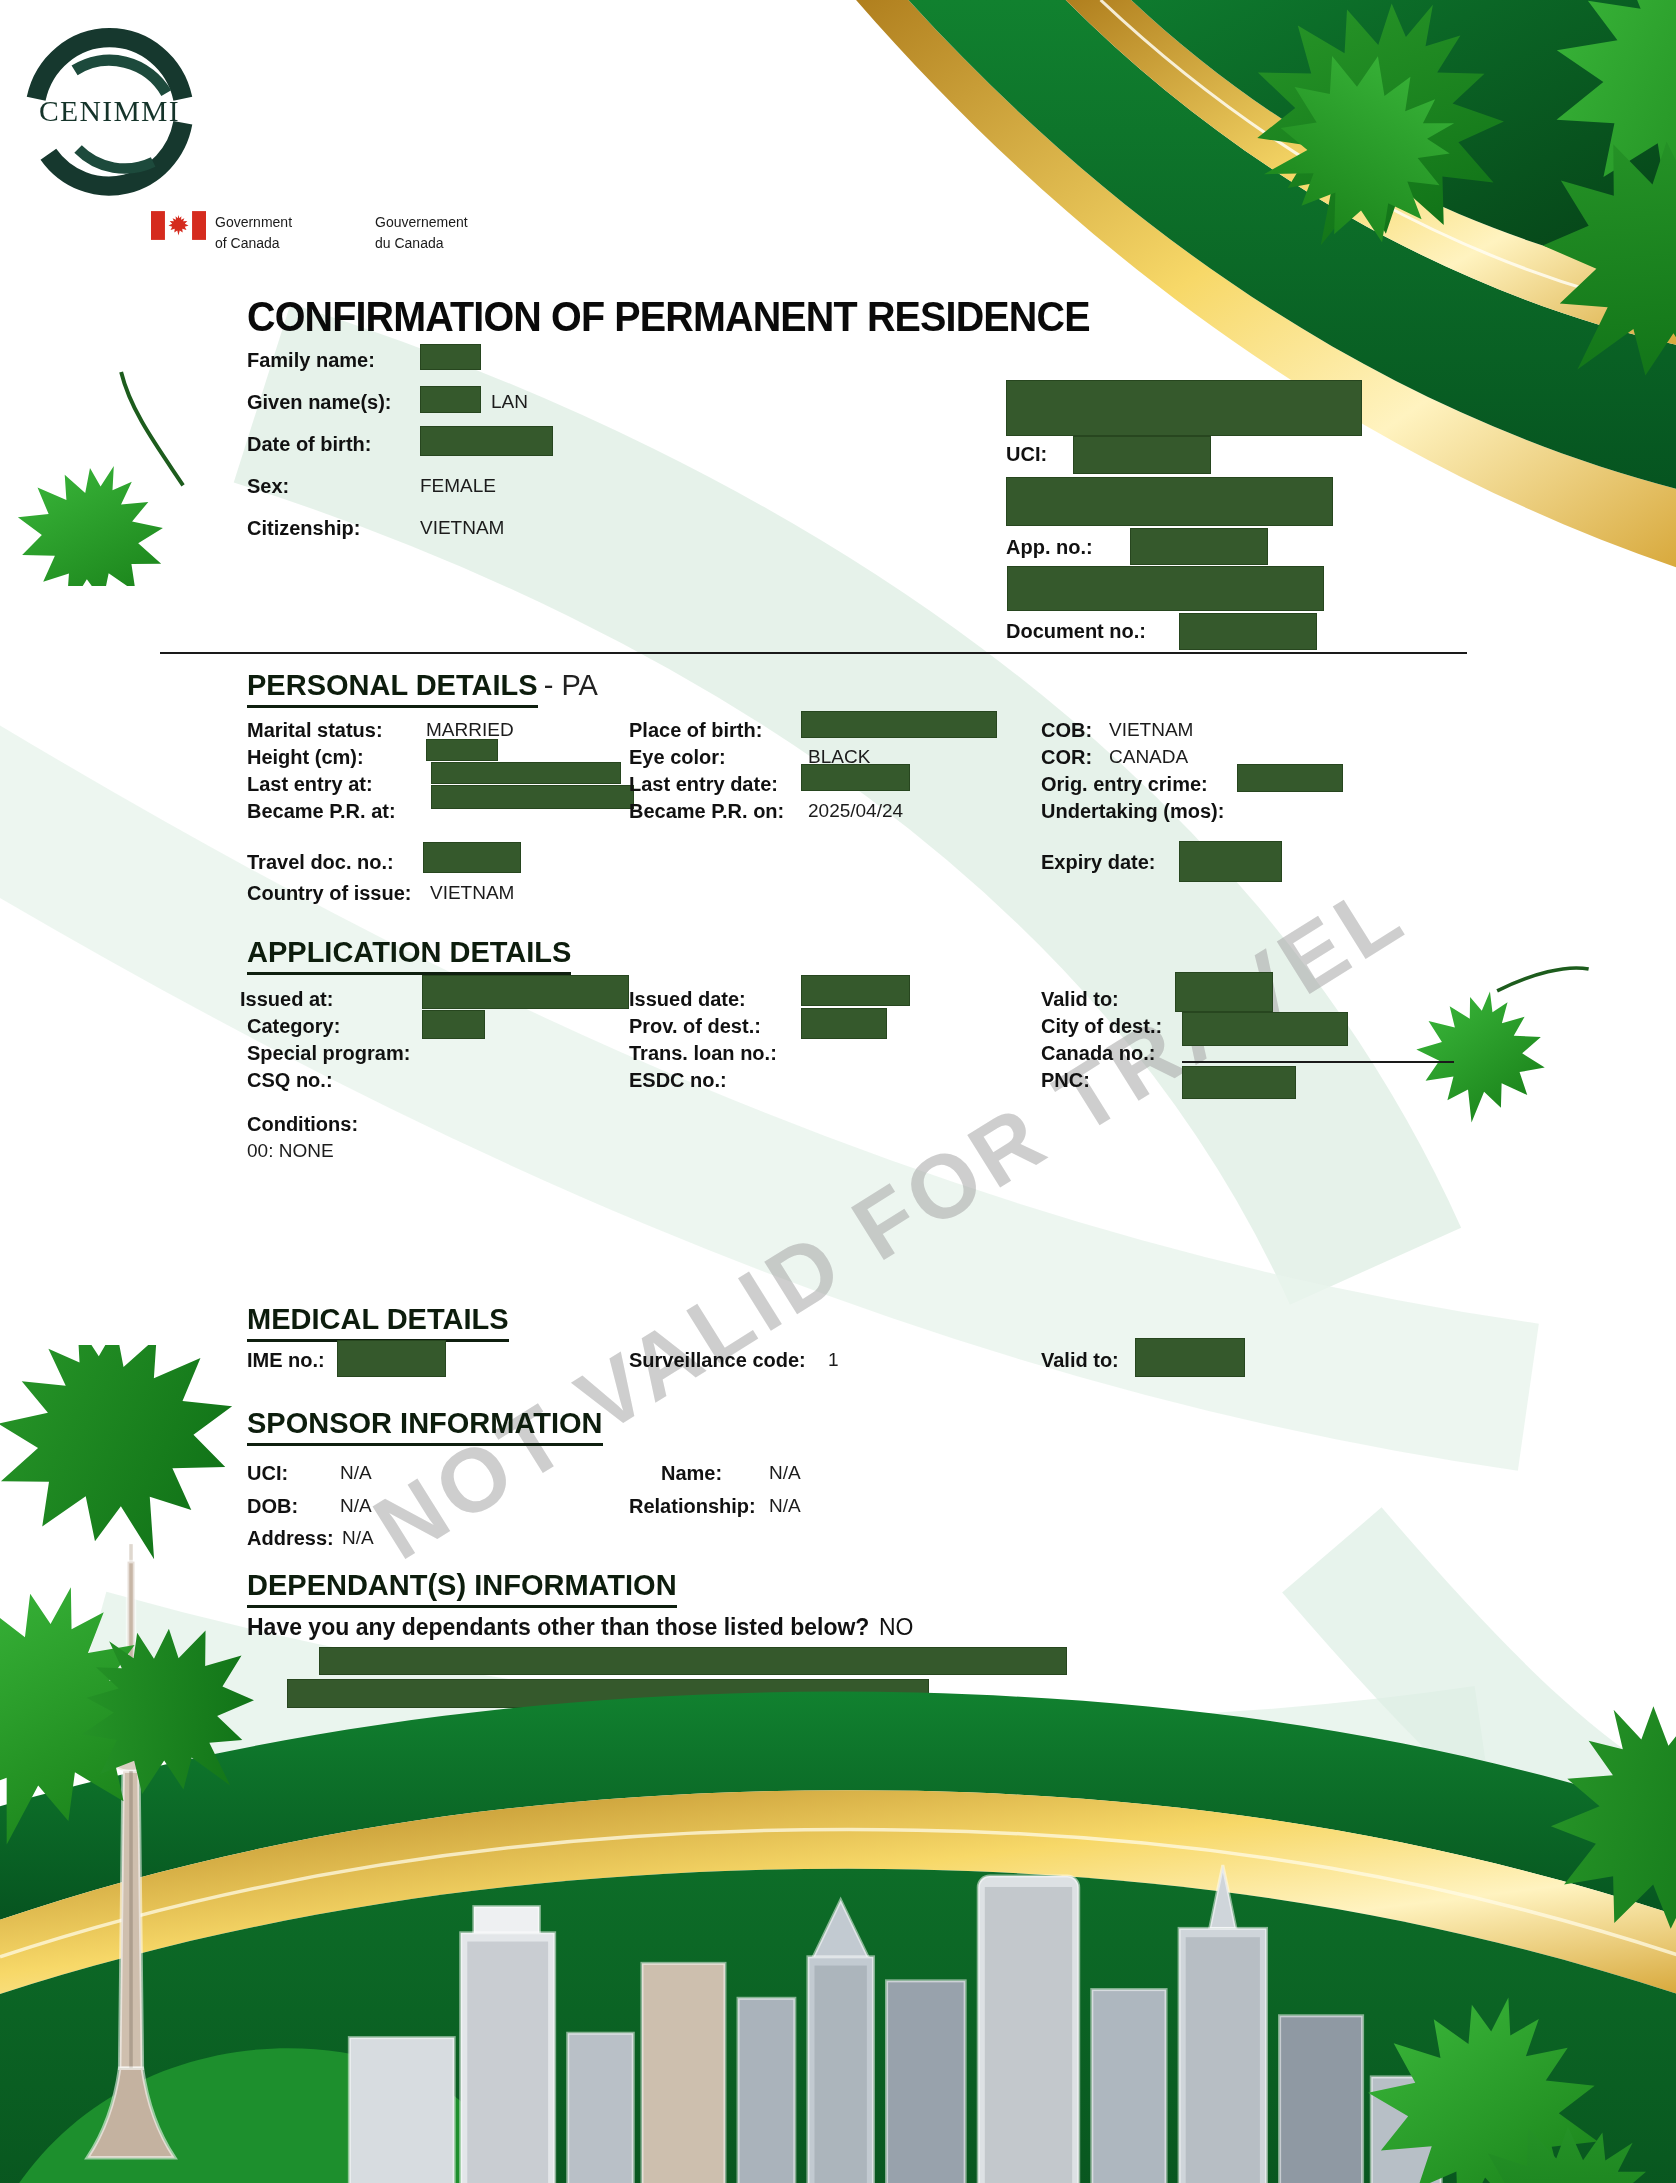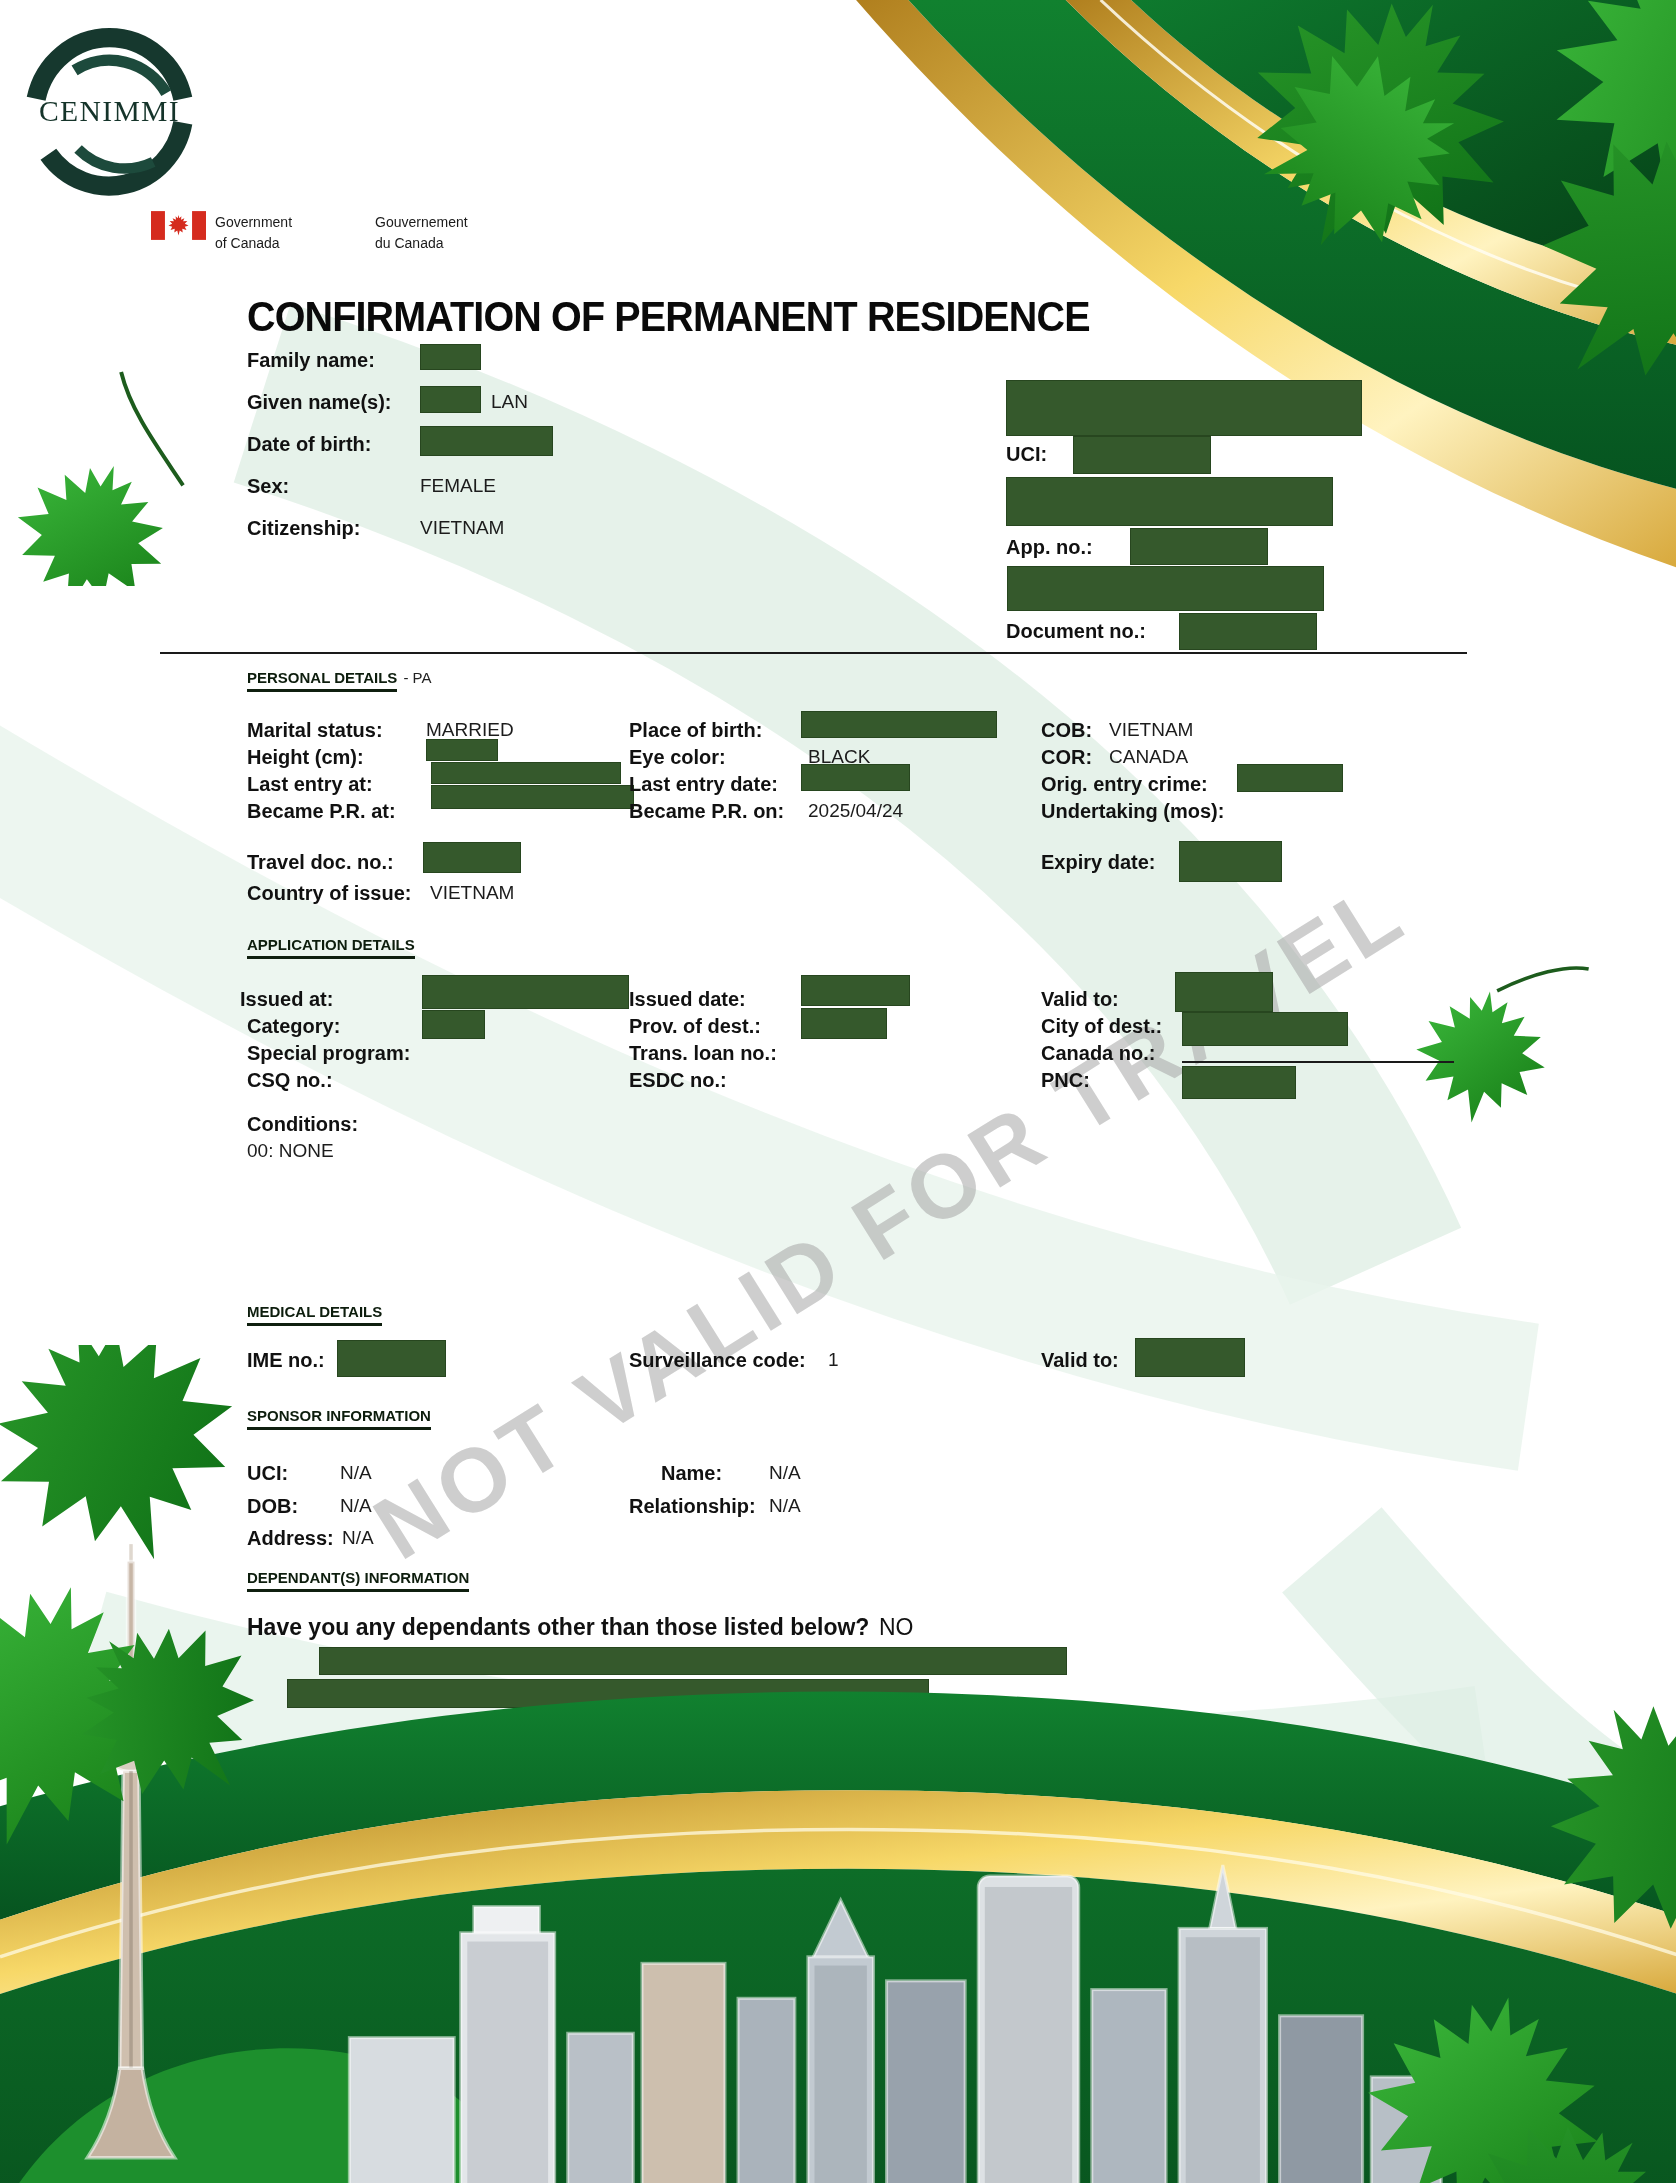--- a/index.html
+++ b/index.html
@@ -18,21 +18,21 @@
   *{margin:0;padding:0;box-sizing:border-box;}
   html,body{background:#ffffff;}
   body{font-family:"Liberation Sans", sans-serif;color:var(--ink);}
   .page{position:relative;width:1677px;height:2373px;background:#ffffff;overflow:hidden;}
   .abs{position:absolute;}
   .layer{position:absolute;left:0;top:0;width:100%;height:100%;}
   .z-decor{z-index:2;} .z-mark{z-index:4;} .z-content{z-index:6;} .z-scene{z-index:8;} .z-leaves{z-index:9;}
   .lb{position:absolute;font-weight:bold;font-size:20px;white-space:nowrap;color:var(--ink);}
   .vl{position:absolute;font-weight:normal;font-size:19px;white-space:nowrap;color:#1c1c1c;}
   .redact{position:absolute;background:var(--redaction-green);border:0.9px solid #27461f;}
-  .heading{position:absolute;font-weight:bold;font-size:15px;white-space:nowrap;}
+  .heading{position:absolute;font-weight:bold;font-size:29px;white-space:nowrap;}
   .heading .hu{display:inline-block;border-bottom:3.5px solid #0f1f0f;padding-bottom:2.6px;color:#0d1d0d;}
   .heading .hs{font-weight:normal;color:#222;margin-left:6.1px;}
   .doc-title{position:absolute;left:247px;top:293px;font-size:42px;font-weight:bold;letter-spacing:-0.9px;transform:scaleX(.94);transform-origin:left top;white-space:nowrap;color:#0a0a0a;}
   .gov-txt{position:absolute;font-size:14px;line-height:21px;color:#1b1b1b;white-space:nowrap;}
   .watermark{position:absolute;left:384px;top:1485px;font-size:90px;font-weight:bold;letter-spacing:6.1px;color:var(--watermark-gray);opacity:.55;transform:rotate(-32deg);transform-origin:left center;white-space:nowrap;}
   .rule{position:absolute;background:#1a1a1a;}
   .q{font-weight:bold;font-size:19px;}
   .q .ans{font-weight:normal;margin-left:9.6px;}
 </style>
 </head>

